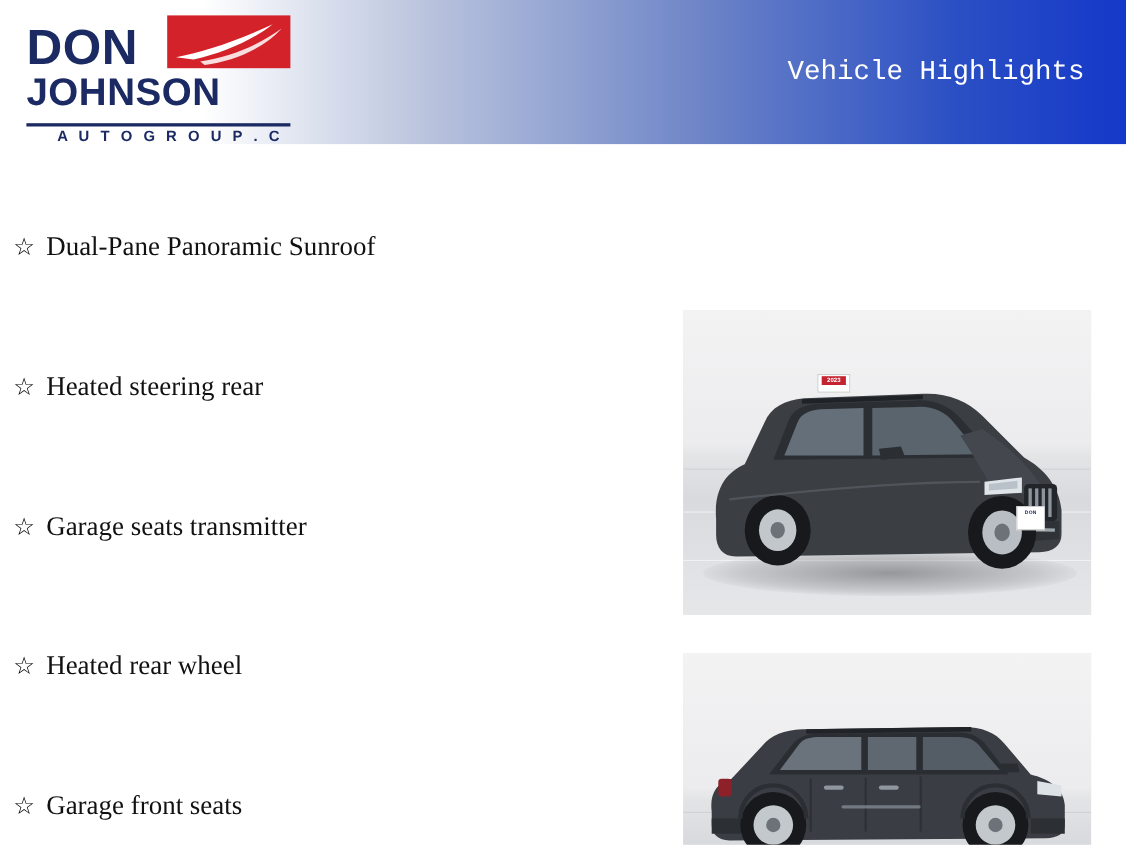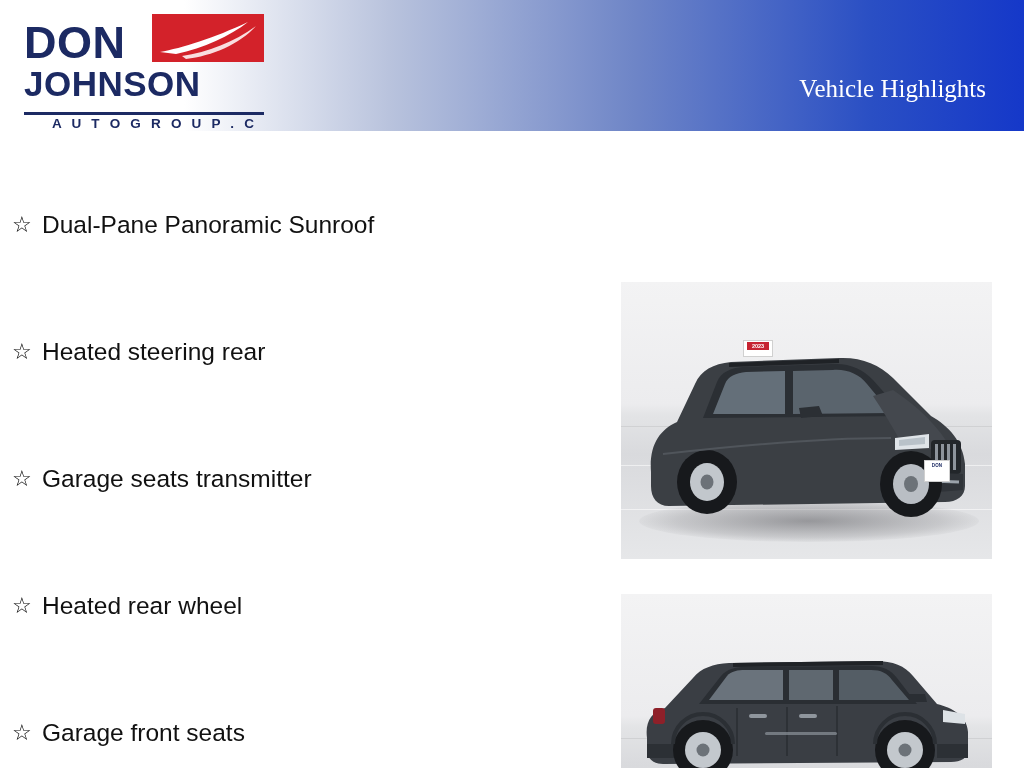--- a/index.html
+++ b/index.html
@@ -79,23 +79,22 @@
     height: 3px;
     background: #1c2a63;
   }
 
   .header-title {
     position: absolute;
     right: 38px;
     top: 51px;
     font-size: 25px;
     color: #ffffff;
-    font-family: Liberation Serif, serif;
+    font-family: Liberation Mono, monospace;
     white-space: nowrap;
-    margin-top: 24px;
   }
 
   
   .content {
     position: relative;
     width: 1024px;
     height: 637px;
   }
 
   .features {
@@ -117,21 +116,21 @@
     width: 30px;
     font-size: 22px;
     color: #000000;
     line-height: 1;
     flex: 0 0 30px;
     text-align: left;
   }
   .feature-label {
     font-size: 24.5px;
     color: #111111;
-    font-family: Liberation Sans, sans-serif;
+    font-family: Liberation Serif, serif;
     white-space: nowrap;
   }
 
   
   .photo {
     position: absolute;
     background: #e9eaec;
     overflow: hidden;
   }
   .photo-top {

